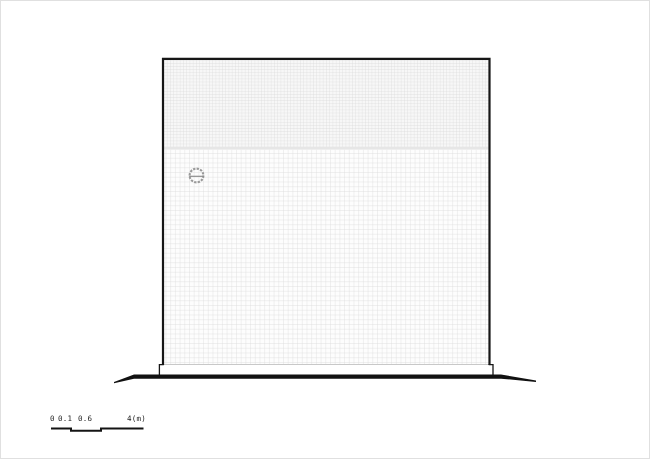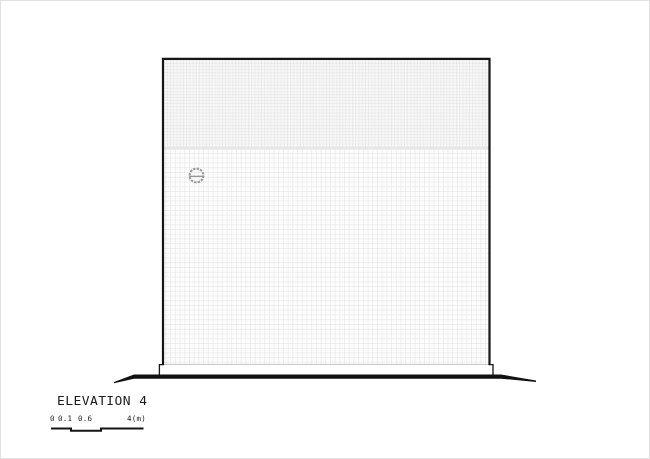--- a/index.html
+++ b/index.html
@@ -73,21 +73,20 @@
     <g>
       <circle cx="195.5" cy="174.5" r="6.9" fill="none" stroke="#9a9a9a" stroke-width="2.1" stroke-dasharray="2.4 1.2"></circle>
       <line x1="188.2" y1="175.3" x2="202.8" y2="175.3" stroke="#8c8c8c" stroke-width="1.2"></line>
     </g>
 
     <polygon fill="#111111" points="113,380.9 133,373.6 500,373.6 535,379.4 535,380.9 500,377.7 133,377.7 113,382.3"></polygon>
 
     <path d="M 50 427.6 L 70 427.6 L 70 429.8 L 100 429.8 L 100 427.6 L 142.5 427.6" fill="none" stroke="#141414" stroke-width="2"></path>
   </svg>
 
-  <div class="title">ELEVATION 4</div>
 
   <div>
     <span class="scale-label sl-0">0</span>
     <span class="scale-label sl-02">0.1</span>
     <span class="scale-label sl-05">0.6</span>
     <span class="scale-label sl-1">4(m)</span>
   </div>
 
 </div>
 

